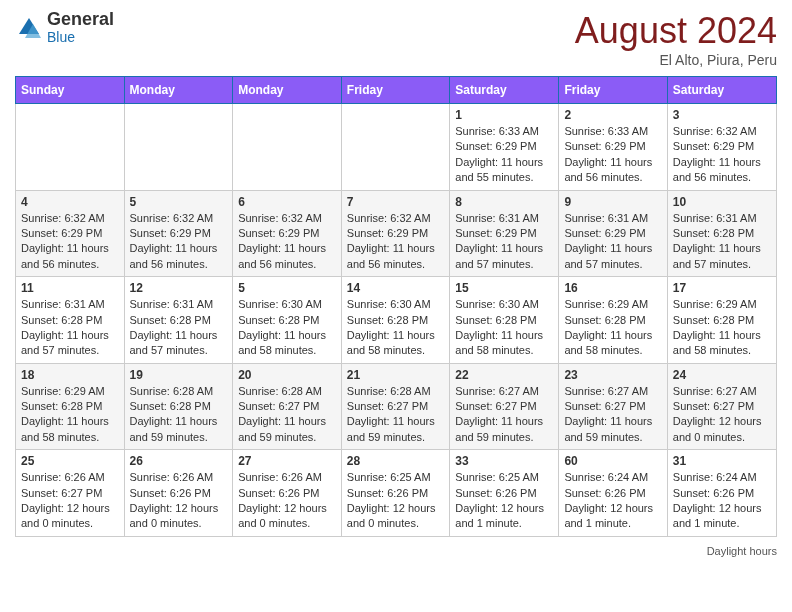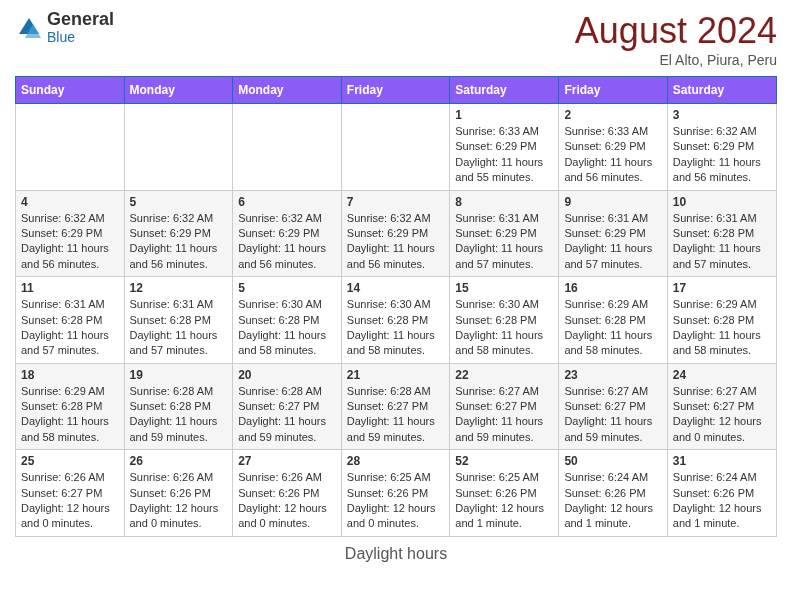--- a/index.html
+++ b/index.html
@@ -86,23 +86,23 @@
     .day-info {
       color: #333;
       font-size: 11px;
       line-height: 1.4;
     }
     .empty-cell {
       background: #fff !important;
     }
     .footer {
       margin-top: 8px;
-      font-size: 16px;
+      font-size: 11px;
       color: #555;
-      text-align: center;
+      text-align: right;
     }
   </style>
 </head>
 <body>
 
 <div class="header">
   <div class="logo">
     <svg class="logo-icon" viewBox="0 0 28 28">
       <polygon points="14,4 24,20 4,20" fill="#1a6faf"></polygon>
       <polygon points="18,10 26,24 10,24" fill="#4da3d4" opacity="0.7"></polygon>
@@ -250,25 +250,25 @@
         </td>
         <td>
           <span class="day-num">27</span>
           <div class="day-info">Sunrise: 6:26 AM<br>Sunset: 6:26 PM<br>Daylight: 12 hours and 0 minutes.</div>
         </td>
         <td>
           <span class="day-num">28</span>
           <div class="day-info">Sunrise: 6:25 AM<br>Sunset: 6:26 PM<br>Daylight: 12 hours and 0 minutes.</div>
         </td>
         <td>
-          <span class="day-num">52</span>
+          <span class="day-num">33</span>
           <div class="day-info">Sunrise: 6:25 AM<br>Sunset: 6:26 PM<br>Daylight: 12 hours and 1 minute.</div>
         </td>
         <td>
-          <span class="day-num">50</span>
+          <span class="day-num">60</span>
           <div class="day-info">Sunrise: 6:24 AM<br>Sunset: 6:26 PM<br>Daylight: 12 hours and 1 minute.</div>
         </td>
         <td>
           <span class="day-num">31</span>
           <div class="day-info">Sunrise: 6:24 AM<br>Sunset: 6:26 PM<br>Daylight: 12 hours and 1 minute.</div>
         </td>
       </tr>
     </tbody>
 </table>
 

